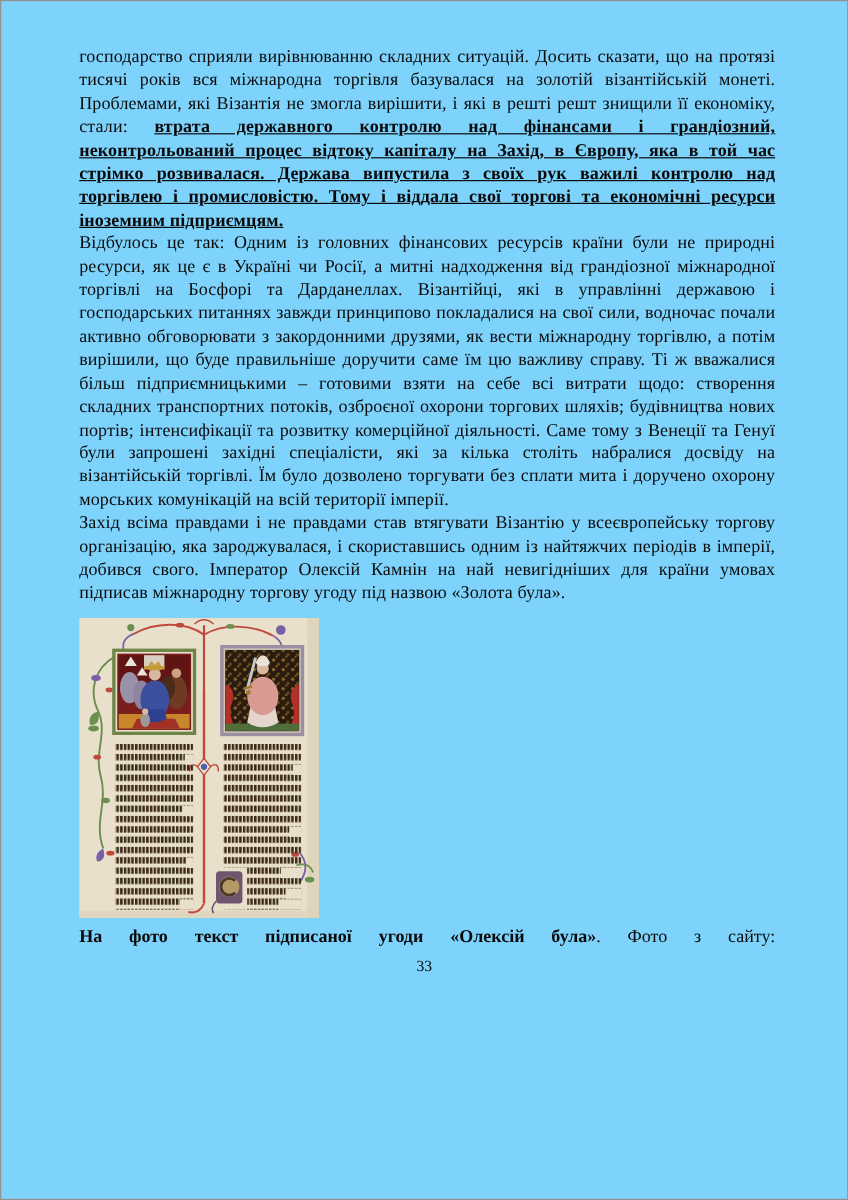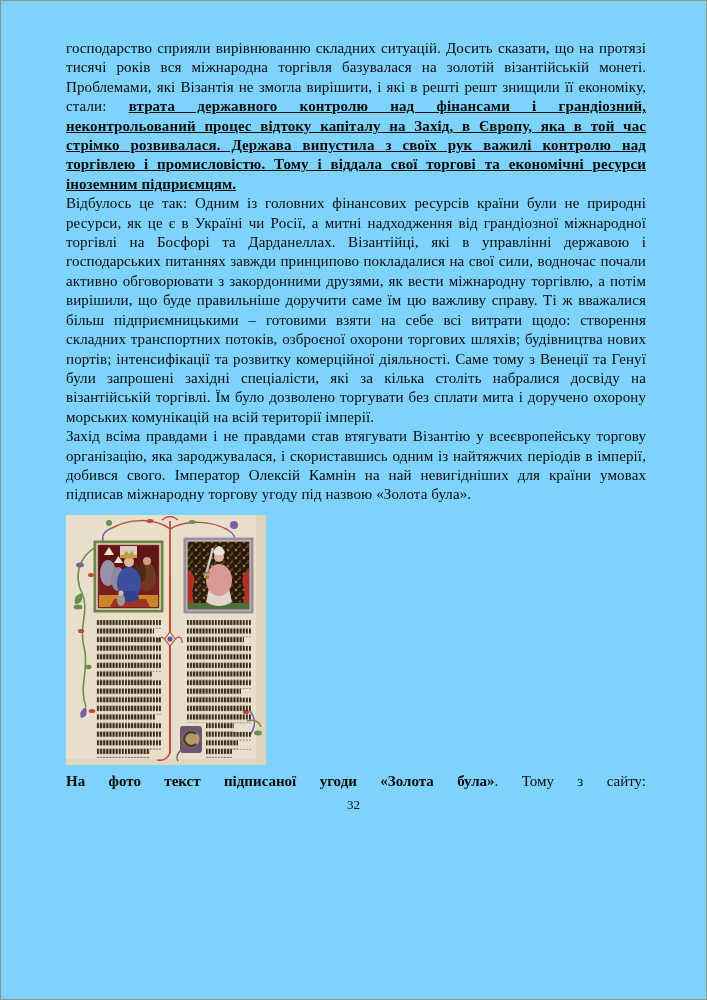--- a/index.html
+++ b/index.html
@@ -182,17 +182,17 @@
 
         <g>
           <rect x="114" y="211" width="22" height="27" rx="3" fill="#6e5571"></rect>
           <circle cx="125" cy="224" r="8.5" fill="#b59a68"></circle>
           <path d="M130,219 a7,7 0 1 0 0,10" fill="none" stroke="#4a3a28" stroke-width="2.4"></path>
           <path d="M114,236 q-5,6 -2,10" stroke="#6e5571" fill="none" stroke-width="1.3"></path>
         </g>
       </svg>
     </figure>
 
-    <p class="caption"><span class="cap-bold">На фото текст підписаної угоди «Золота була»</span><span>. Тому з сайту:</span></p>
+    <p class="caption"><span class="cap-bold">На фото текст підписаної угоди «Олексій була»</span><span>. Фото з сайту:</span></p>
   </div>
 
-  <div class="page-number">32</div>
+  <div class="page-number">33</div>
 </div>
 
 </body></html>

